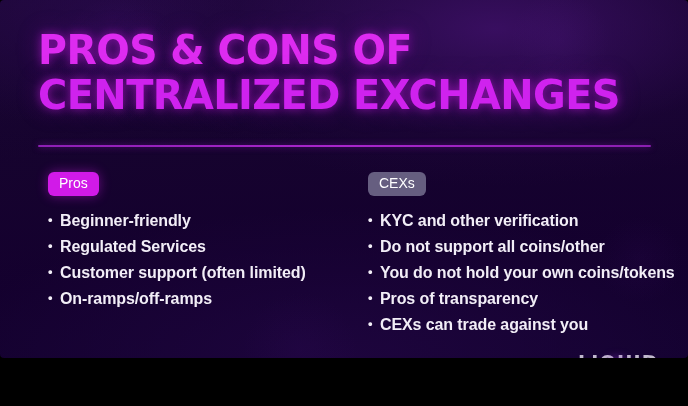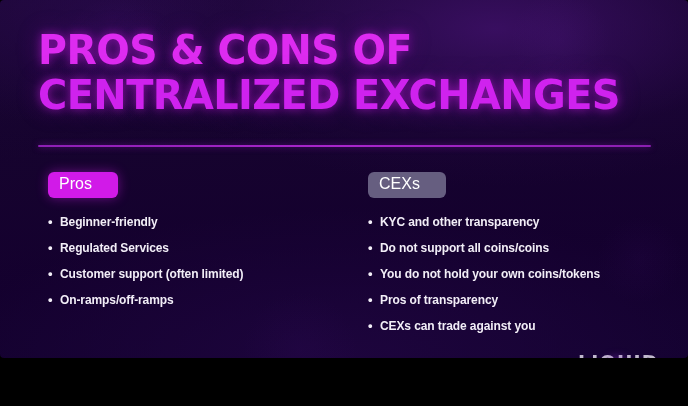--- a/index.html
+++ b/index.html
@@ -82,24 +82,24 @@
   
   .col {
     position: absolute;
     top: 172px;
   }
   .col-pros { left: 48px; width: 300px; }
   .col-cons { left: 368px; width: 300px; }
 
   .badge {
     display: inline-block;
-    padding: 4px 26px 5px 11px;
+    padding: 4px 11px 5px 11px;
     border-radius: 6px;
     font-family: "Liberation Sans", sans-serif;
-    font-size: 16px;
+    font-size: 14px;
     font-weight: normal;
     color: #ffffff;
     line-height: 1.05;
   }
   .badge-pros {
     background: #d11ae8;
     box-shadow: 0 0 12px rgba(209,26,232,0.45);
   }
   .badge-cons {
     background: #665e80;
@@ -109,21 +109,21 @@
     list-style: none;
     margin: 0;
     padding: 0;
     margin-top: 17px;
   }
   .list li {
     position: relative;
     padding-left: 12px;
     margin-bottom: 11px;
     font-family: "Liberation Sans", sans-serif;
-    font-size: 12px;
+    font-size: 16px;
     font-weight: bold;
     color: #f2eef7;
     line-height: 15px;
     white-space: nowrap;
     letter-spacing: -0.1px;
   }
   .list li::before {
     content: "\2022";
     position: absolute;
     left: 0;
@@ -205,22 +205,22 @@
       <li>Beginner-friendly</li>
       <li>Regulated Services</li>
       <li>Customer support (often limited)</li>
       <li>On-ramps/off-ramps</li>
     </ul>
   </div>
 
   <div class="col col-cons">
     <div class="badge badge-cons">CEXs</div>
     <ul class="list">
-      <li>KYC and other transparency</li>
-      <li>Do not support all coins/coins</li>
+      <li>KYC and other verification</li>
+      <li>Do not support all coins/other</li>
       <li>You do not hold your own coins/tokens</li>
       <li>Pros of transparency</li>
       <li>CEXs can trade against you</li>
     </ul>
   </div>
 
   <div class="logo">
     <div class="logo-main">LIQUID</div>
     <div class="logo-orb"></div>
     <div class="logo-sub">LOANS.io</div>

